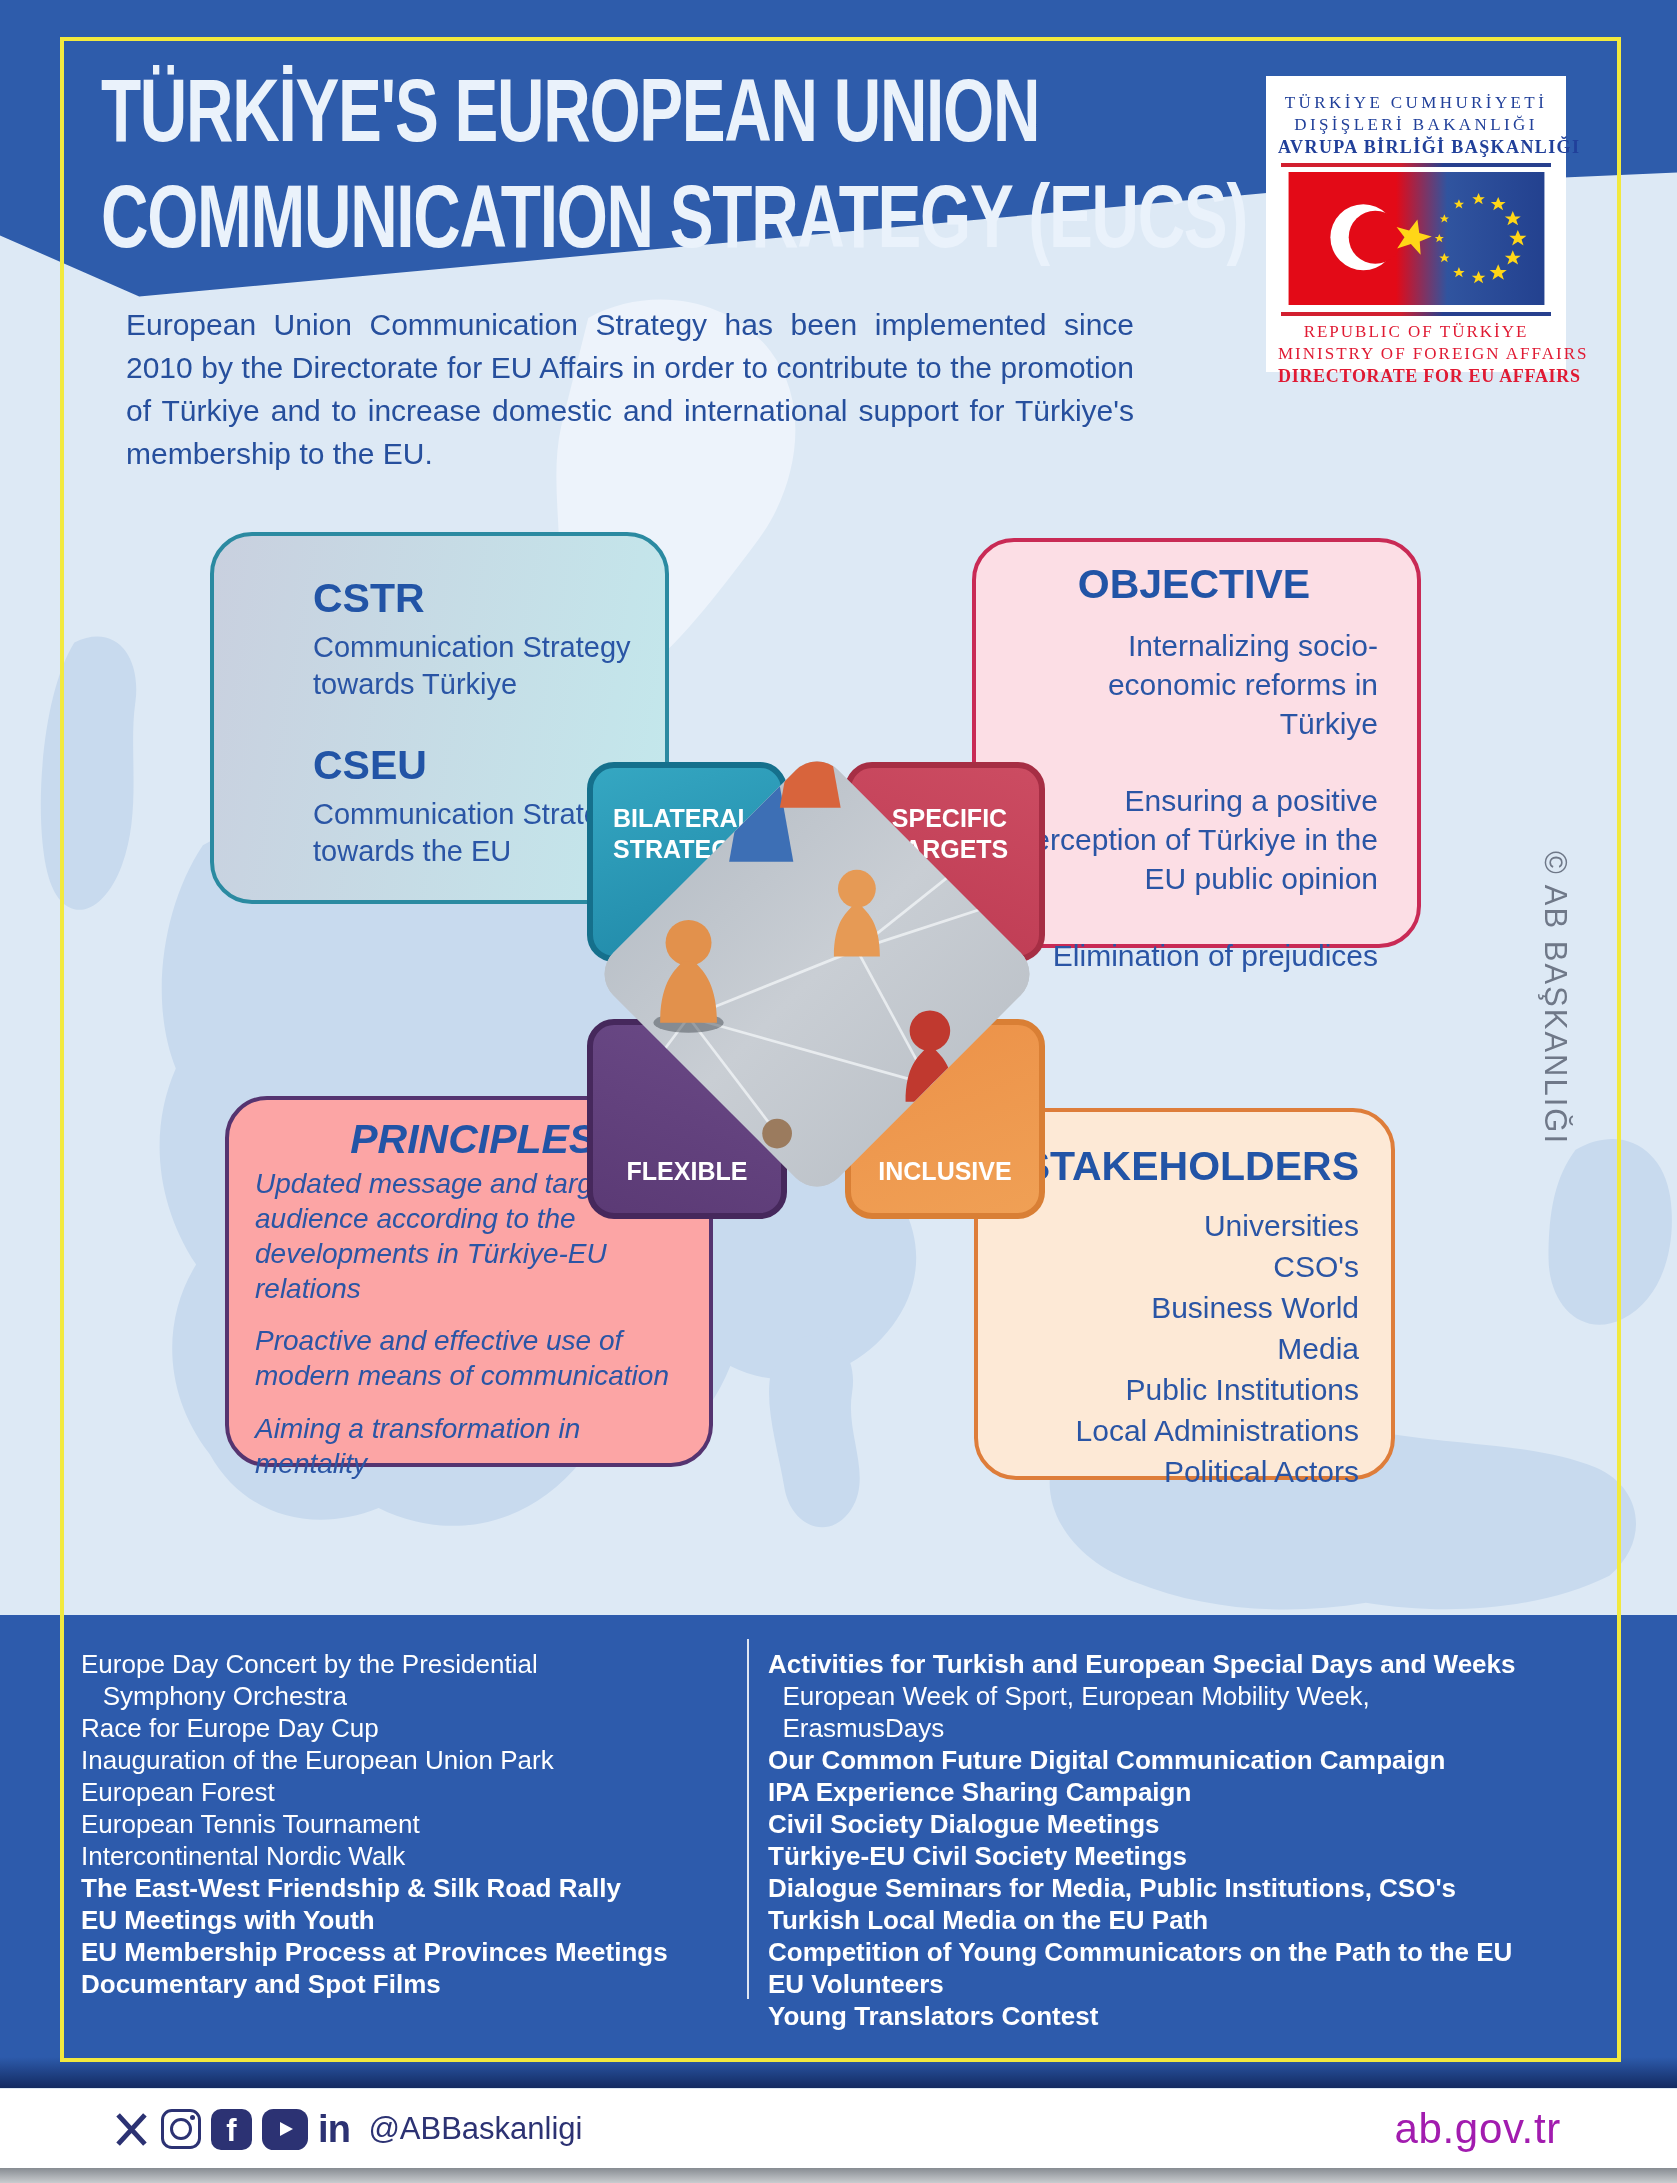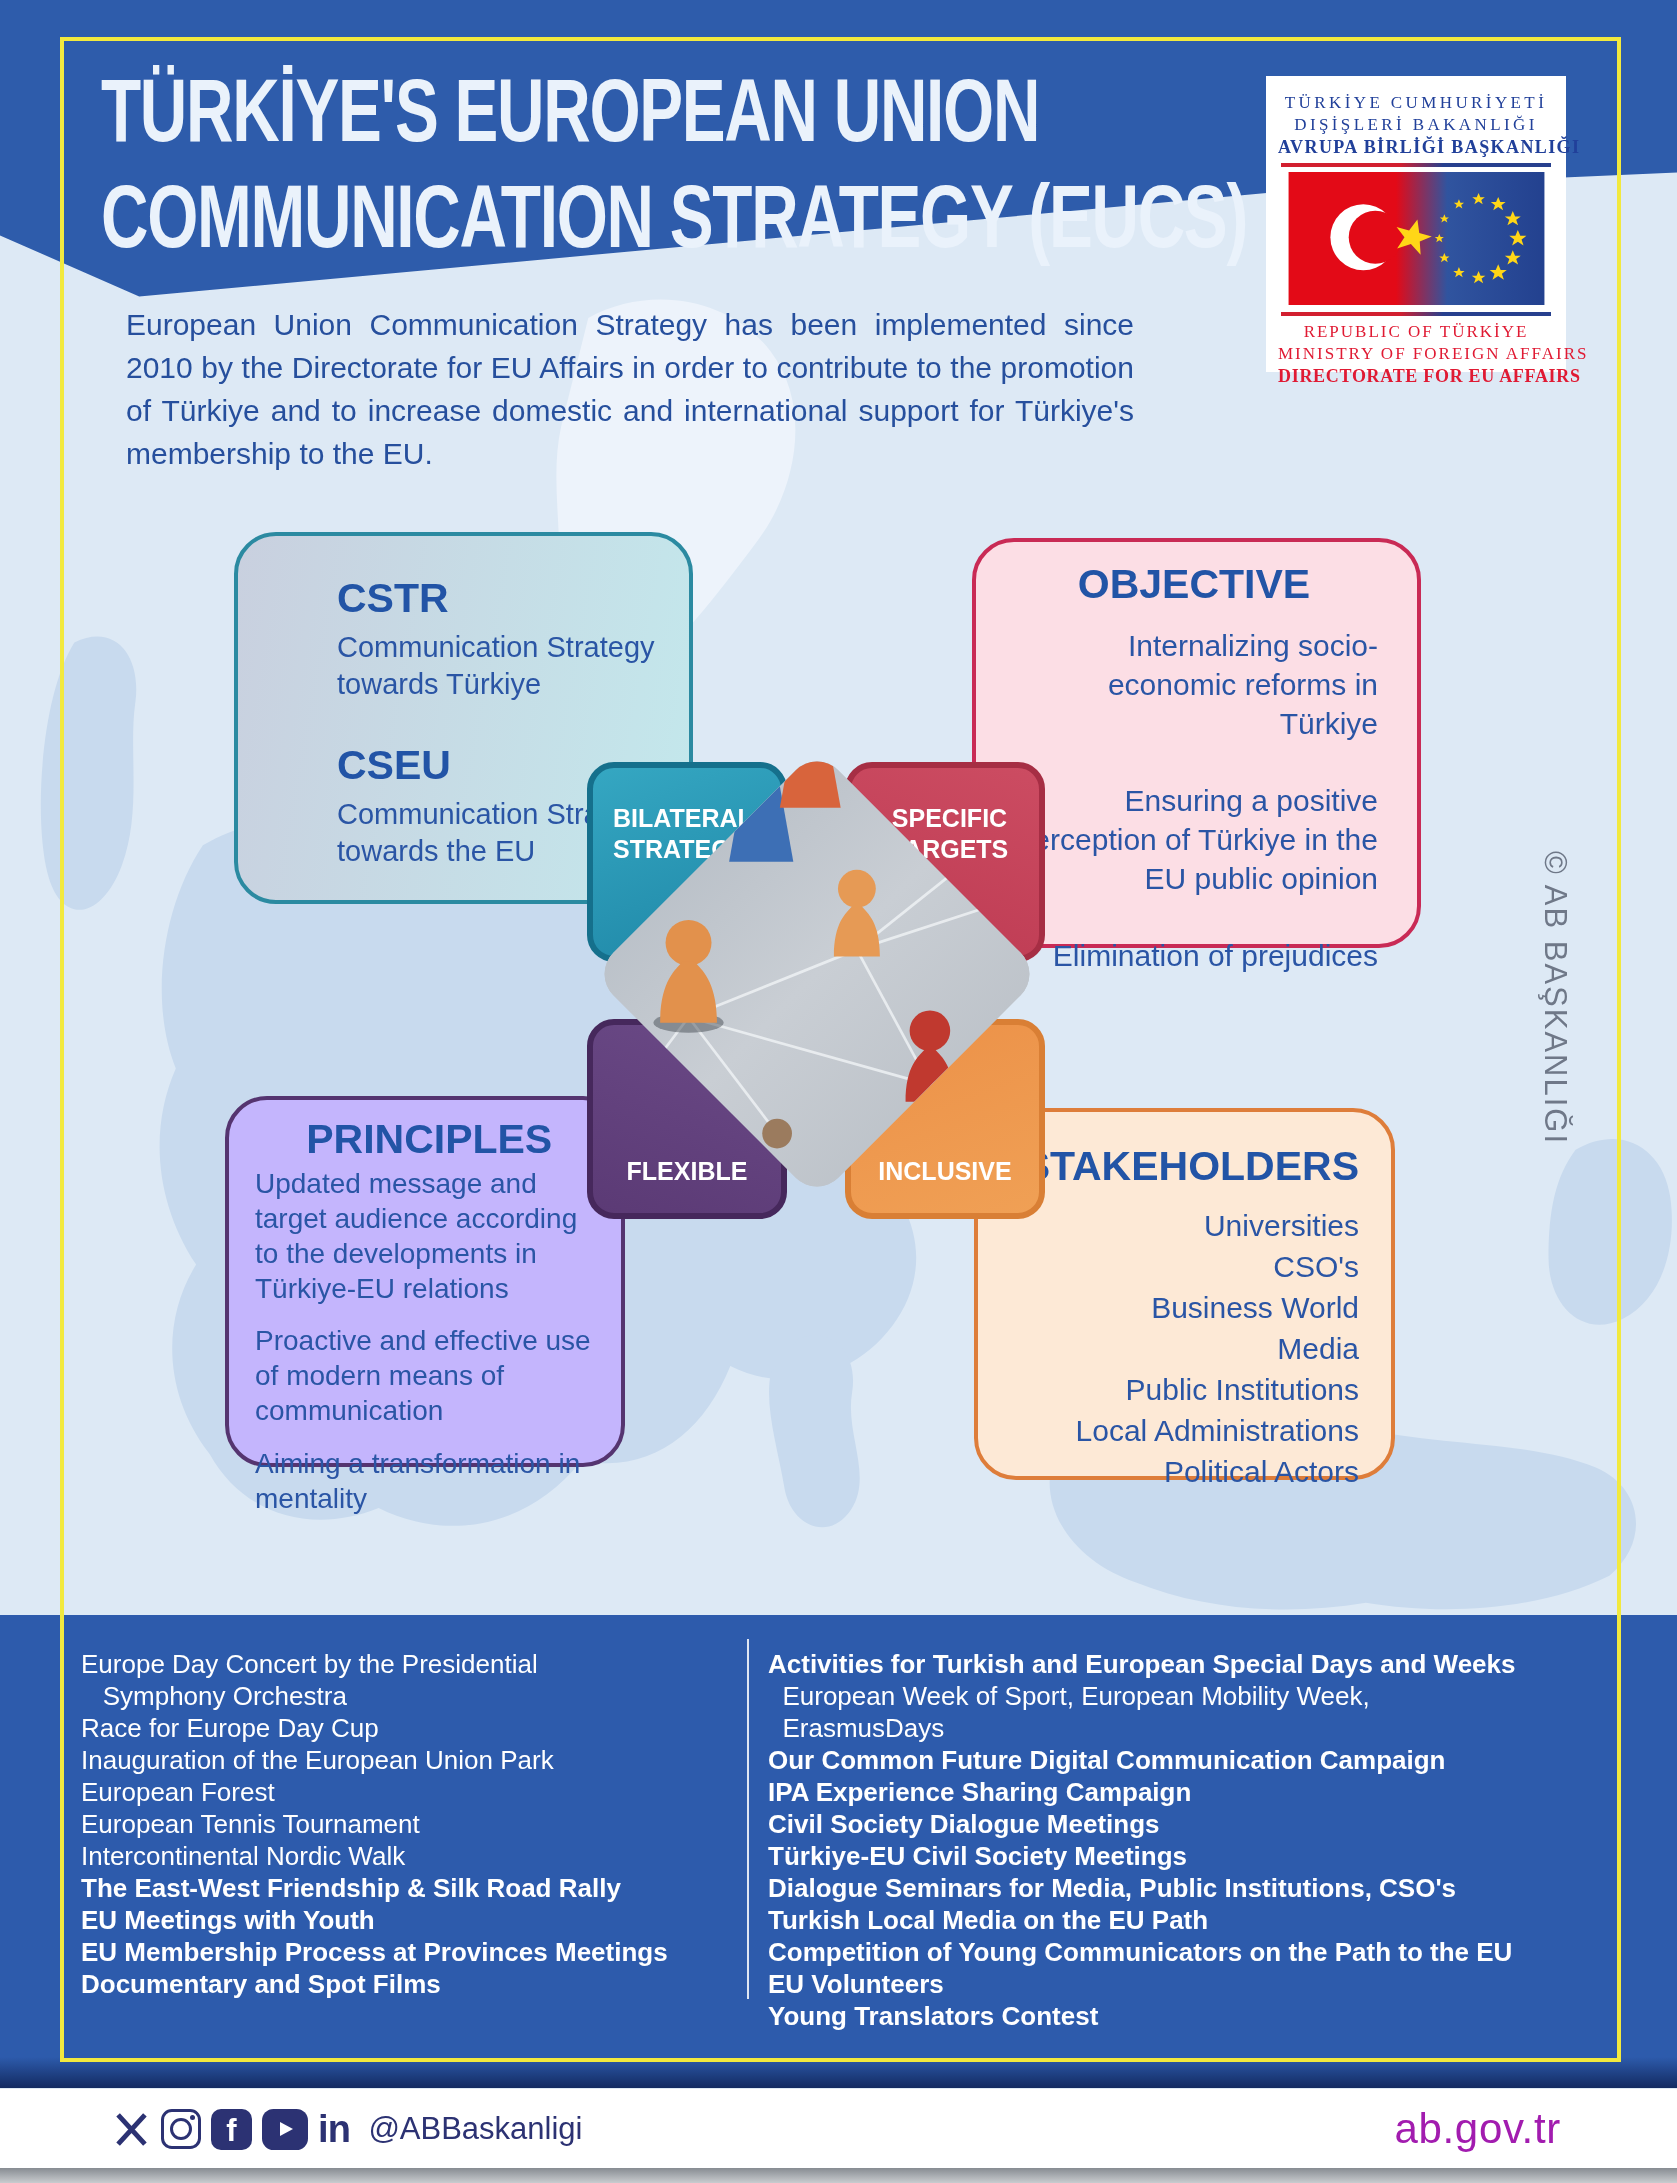--- a/index.html
+++ b/index.html
@@ -37,33 +37,33 @@
   .intro{position:absolute;left:126px;top:303px;width:1008px;z-index:3;margin:0;
     font-size:30px;line-height:43px;color:#264f9d;text-align:justify;}
 
   
   .box{position:absolute;z-index:3;border-radius:42px;border:4px solid;box-sizing:border-box;}
   .box-heading{font-weight:bold;font-size:41px;color:#2254a6;letter-spacing:0;}
   .box-text{font-size:29px;line-height:37px;color:#2a55a5;}
 
   .cstr{left:210px;top:532px;width:459px;height:372px;border-color:#2b8aa1;
     background:linear-gradient(100deg,#c9d0df 0%,#c3e8ec 100%);
-    padding:39px 27px 0 99px;margin-left:24px;}
+    padding:39px 27px 0 99px;}
   .cstr .box-heading{margin-bottom:6.8px;}
   .cstr .box-text{width:325px;}
   .cstr .second{margin-top:39px;}
 
   .objective{left:972px;top:538px;width:449px;height:410px;border-color:#c92a55;
     background:#fcdee5;padding:19px 39px 0 34px;}
   .objective .box-heading{text-align:center;margin-bottom:17.6px;}
   .objective .obj-item{font-size:30px;line-height:39px;color:#2a55a5;
     text-align:right;margin-bottom:38px;}
 
-  .principles{left:225px;top:1096px;width:400px;height:371px;border-color:#553470;
-    background:#c4b5fd;padding:16px 17.6px 0 26px;}
+  .principles{left:225px;top:1096px;width:488px;height:371px;border-color:#553470;
+    background:#fca5a5;padding:16px 17.6px 0 26px;font-style:italic;}
   .principles .box-heading{text-align:center;margin-bottom:2.7px;}
   .principles .obj-item{font-size:28px;line-height:35px;color:#2a55a5;margin-bottom:17.6px;}
 
   .stakeholders{left:974px;top:1108px;width:421px;height:372px;border-color:#de7d3a;
     background:#fde9d6;padding:31px 32px 0 27px;text-align:right;}
   .stakeholders .box-heading{margin-bottom:15px;}
   .stakeholders .obj-item{font-size:30px;line-height:41px;color:#2a55a5;}
 
   
   .dsq{position:absolute;width:200px;height:200px;border-radius:27px;z-index:4;

